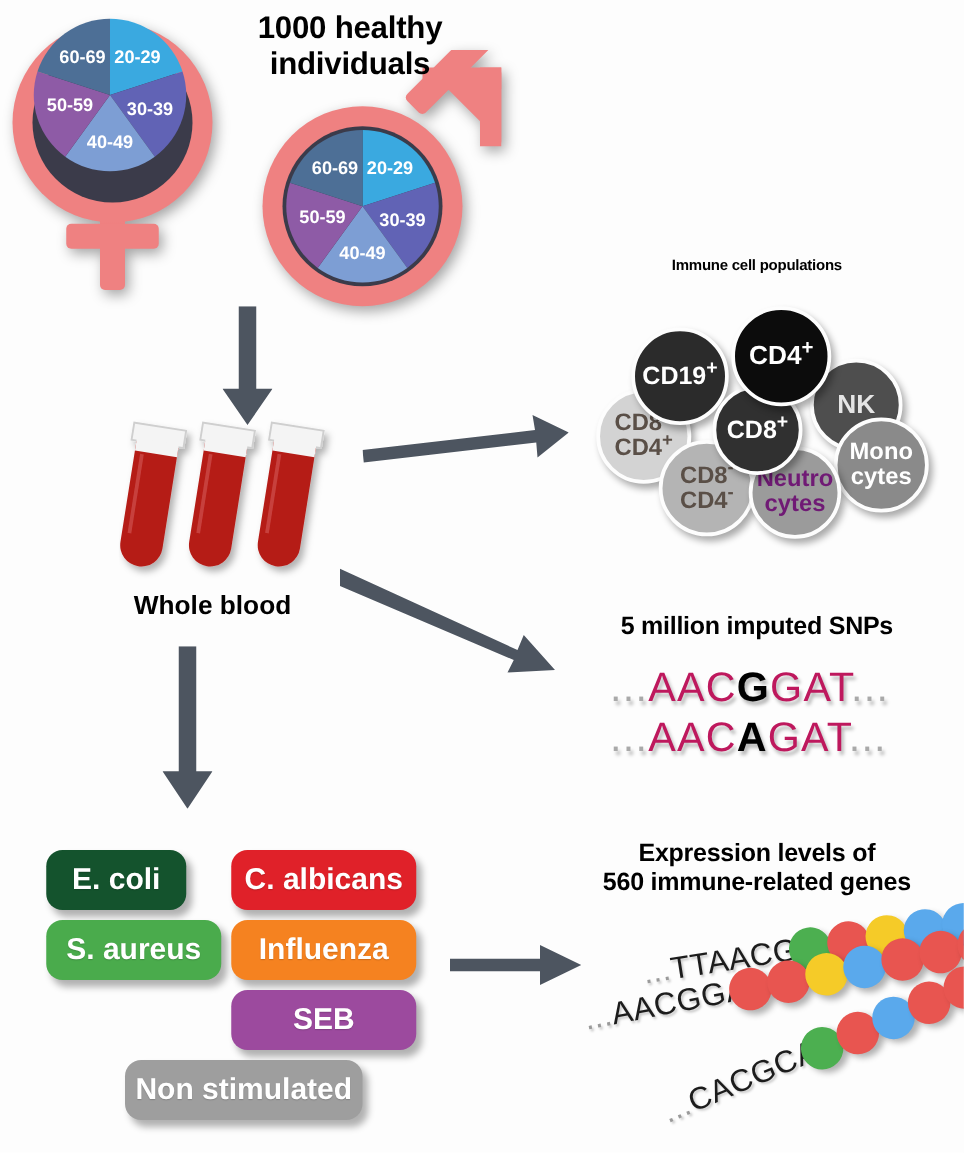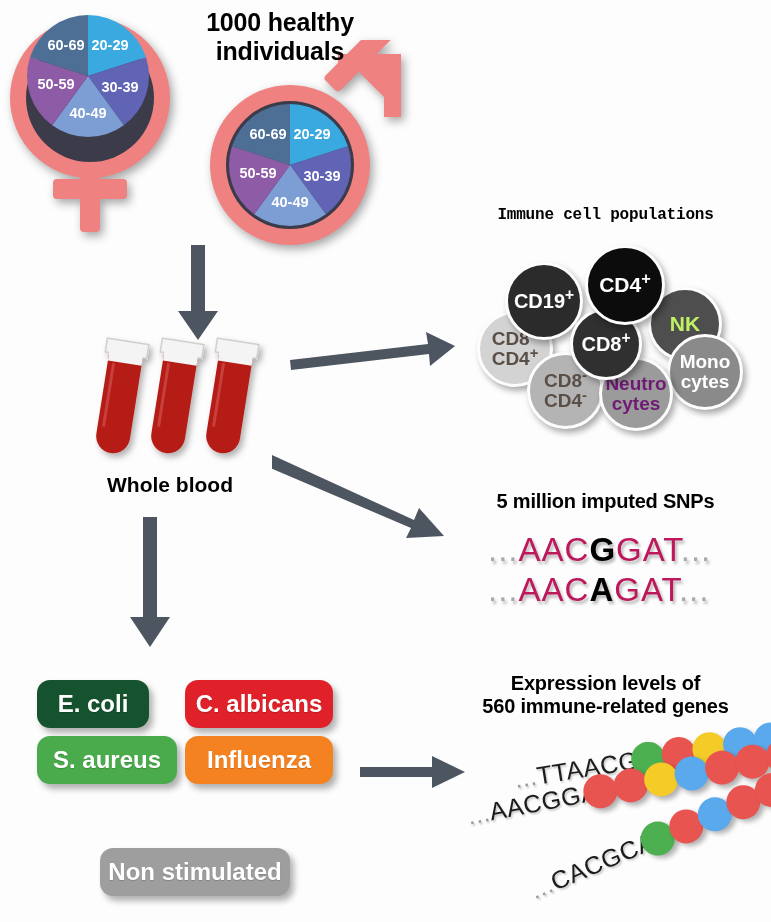--- a/index.html
+++ b/index.html
@@ -9,21 +9,21 @@
     background:#fdfdfd;
   }
   .abs{position:absolute;}
 
   
   .heading{
     font-weight:bold;color:#000;text-align:center;line-height:1.14;
     letter-spacing:-0.2px;
   }
   #title-1000{left:150px;top:8px;width:260px;font-size:25px;}
-  #title-immune{left:440px;top:206px;width:331px;font-size:16px;font-family:Liberation Mono, monospace;}
+  #title-immune{left:440px;top:206px;width:331px;font-size:12px;}
   #title-snps{left:440px;top:490px;width:331px;font-size:20px;}
   #title-expression{left:440px;top:672px;width:331px;font-size:20px;}
   #label-whole-blood{left:60px;top:473px;width:220px;font-size:21px;font-weight:bold;color:#000;text-align:center;}
 
   
   .gender{filter:drop-shadow(3px 4px 5px rgba(0,0,0,0.35));}
 
   
   .arrow{fill:#4d5560;}
 
@@ -192,21 +192,21 @@
     <div class="cell" style="left: 505px; top: 262px; width: 78px; height: 78px; background: rgb(43, 43, 43); color: rgb(255, 255, 255); font-size: 20px; z-index: 5; pointer-events: auto;">
       <div>
         <span>CD19<sup>+</sup></span>
       </div>
     </div>
     <div class="cell" style="left: 585px; top: 245px; width: 80px; height: 80px; background: rgb(12, 12, 12); color: rgb(255, 255, 255); font-size: 21px; z-index: 7; pointer-events: auto;">
       <div>
         <span>CD4<sup>+</sup></span>
       </div>
     </div>
-    <div class="cell" style="left: 648px; top: 287px; width: 74px; height: 74px; background: rgb(78, 78, 78); color: #bef264; font-size: 21px; z-index: 3; pointer-events: auto;">
+    <div class="cell" style="left: 648px; top: 287px; width: 74px; height: 74px; background: rgb(78, 78, 78); color: #e5e5e5; font-size: 21px; z-index: 3; pointer-events: auto;">
       <div>
         <span>NK</span>
       </div>
     </div>
     <div class="cell" style="left: 570px; top: 308px; width: 72px; height: 72px; background: rgb(48, 48, 48); color: rgb(255, 255, 255); font-size: 20px; z-index: 6; pointer-events: auto;">
       <div>
         <span>CD8<sup>+</sup></span>
       </div>
     </div>
     <div class="cell" style="left: 477px; top: 311px; width: 76px; height: 76px; background: rgb(211, 211, 211); color: rgb(90, 79, 71); font-size: 19px; z-index: 2; pointer-events: auto;">
@@ -249,20 +249,23 @@
       <span>E. coli</span>
     </div>
     <div class="stim" style="left: 185px; top: 680px; width: 148px; height: 48px; background: rgb(224, 33, 41); pointer-events: auto;">
       <span>C. albicans</span>
     </div>
     <div class="stim" style="left: 37px; top: 736px; width: 140px; height: 48px; background: rgb(74, 171, 76); pointer-events: auto;">
       <span>S. aureus</span>
     </div>
     <div class="stim" style="left: 185px; top: 736px; width: 148px; height: 48px; background: rgb(245, 130, 32); pointer-events: auto;">
       <span>Influenza</span>
+    </div>
+    <div class="stim" style="left: 185px; top: 792px; width: 148px; height: 48px; background: rgb(156, 74, 158); pointer-events: auto;">
+      <span>SEB</span>
     </div>
     <div class="stim" style="left: 100px; top: 848px; width: 190px; height: 48px; background: rgb(158, 158, 158); pointer-events: auto;">
       <span>Non stimulated</span>
     </div>
   </div>
 
 <div class="abs heading" id="title-expression">
   <div>Expression levels of</div>
   <div>560 immune-related genes</div>
 </div>

